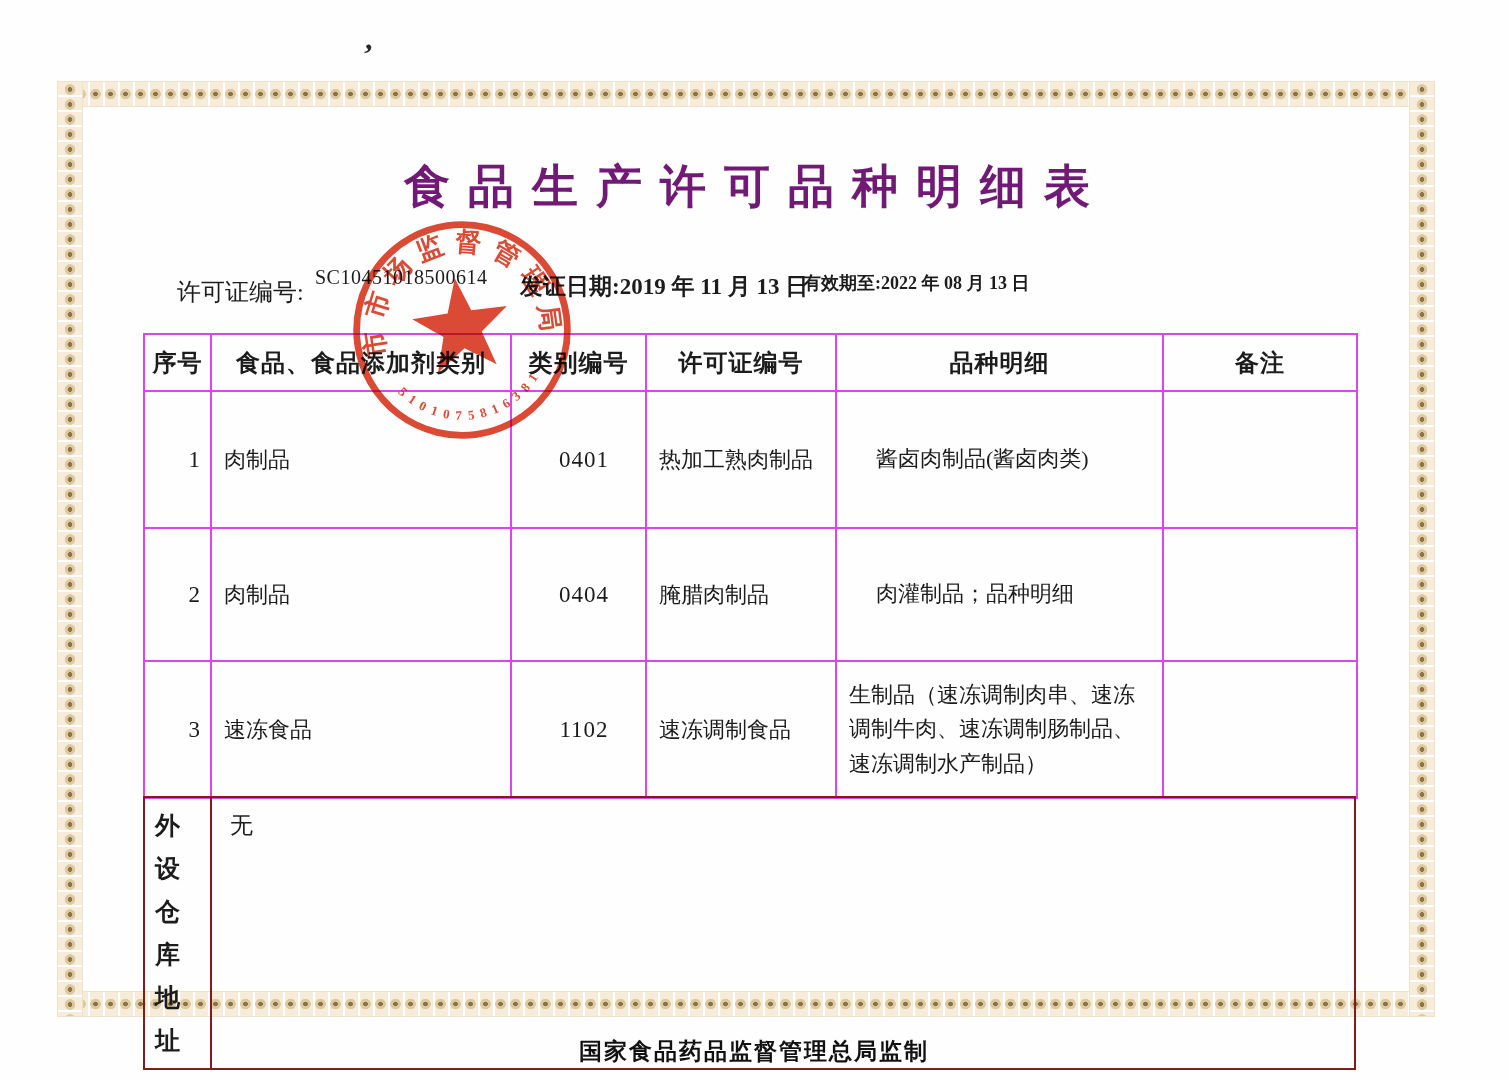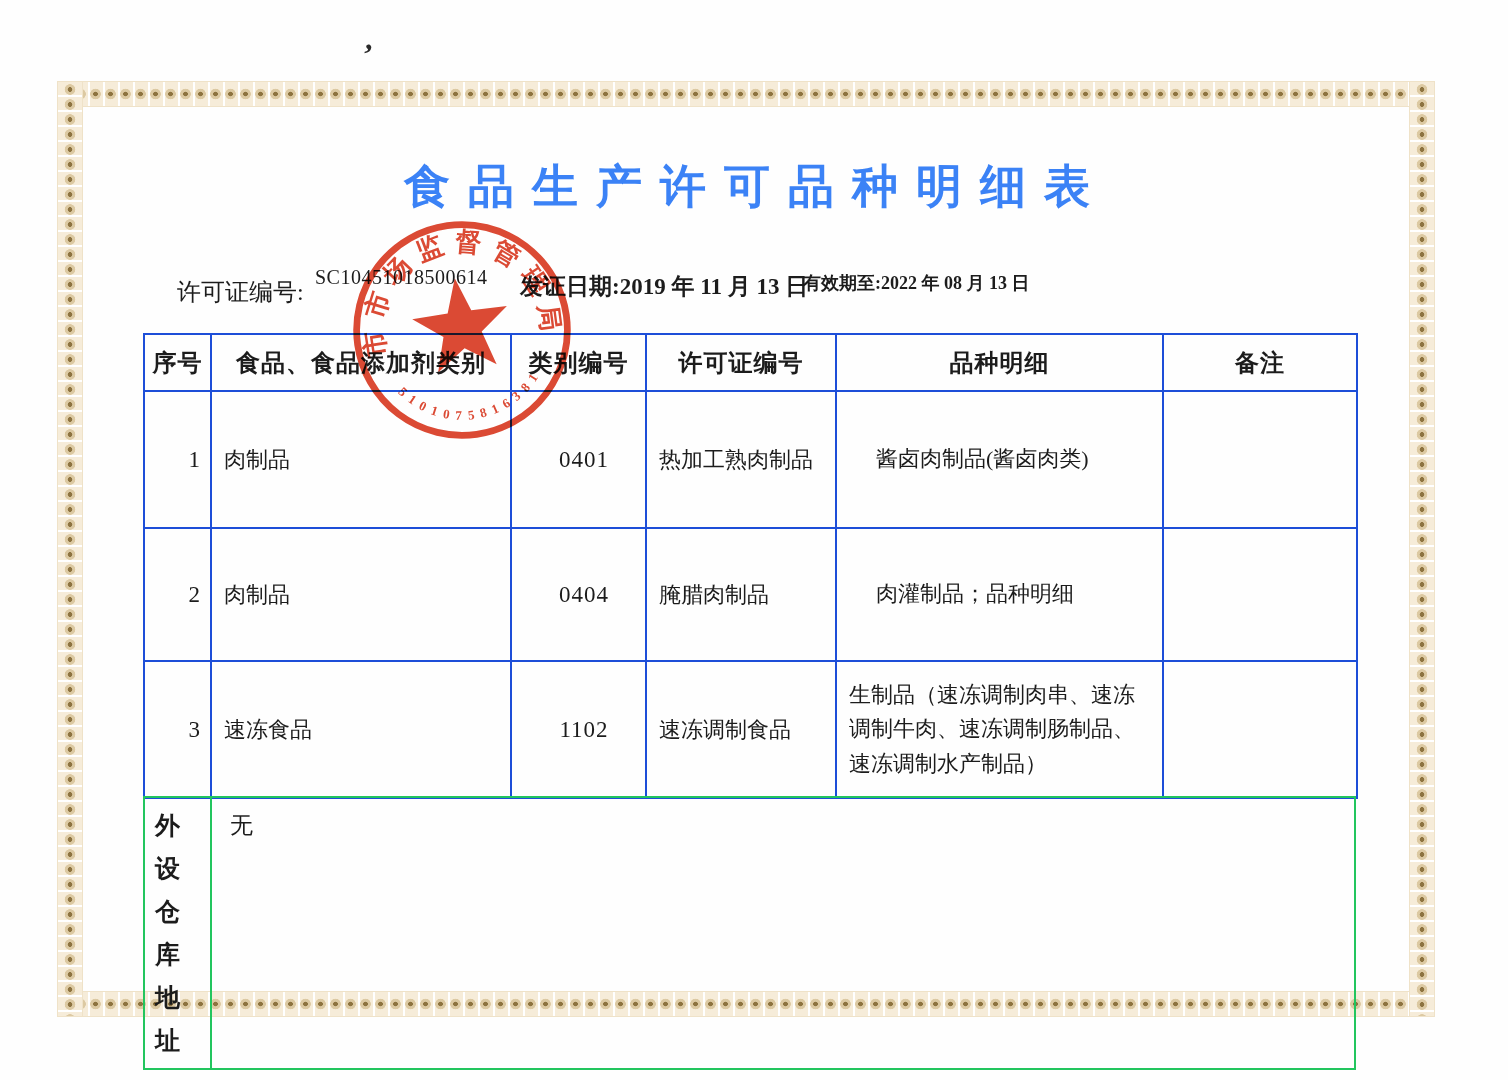--- a/index.html
+++ b/index.html
@@ -30,48 +30,48 @@
   .fr-left{left:58px;top:82px;width:24px;height:934px;}
   .fr-right{left:1410px;top:82px;width:24px;height:934px;}
 
   
   .stray{position:absolute;left:366px;top:22px;font-size:30px;font-weight:bold;color:#2a2a2a;transform:rotate(8deg);}
 
   
   .title{
     position:absolute;left:404px;top:156px;width:700px;margin:0;
     text-align:left;font-size:46px;font-weight:bold;
-    letter-spacing:18px;color:#3b82f6;white-space:nowrap;
+    letter-spacing:18px;color:#701a75;white-space:nowrap;
   }
 
   
   .lic{position:absolute;white-space:nowrap;}
   .lic-label{left:177px;top:276px;font-size:24px;font-weight:normal;}
   .lic-number{left:315px;top:266px;font-size:20px;letter-spacing:.5px;}
   .lic-issue{left:520px;top:271px;font-size:23px;font-weight:bold;}
   .lic-valid{left:803px;top:271px;font-size:18px;font-weight:bold;}
 
   
   table{border-collapse:collapse;table-layout:fixed;}
   .main-table{position:absolute;left:143px;top:333px;width:1213px;}
-  .main-table th,.main-table td{border:2px solid #1d4ed8;overflow:hidden;}
+  .main-table th,.main-table td{border:2px solid #d946ef;overflow:hidden;}
   .main-table th{font-size:24px;font-weight:bold;text-align:center;letter-spacing:1px;padding:0 2px;}
   .main-table td{font-size:22px;vertical-align:middle;}
   .hrow{height:57px;}
   .r1{height:137px;} .r2{height:133px;} .r3{height:137px;}
   td.seq{text-align:right;padding-right:10px;font-size:23px;}
   td.cat,td.code,td.cname{text-align:left;padding-left:12px;}
   td.code{font-size:23px;letter-spacing:1px;text-align:center;}
   td.detail{text-align:left;padding:10px 8px 10px 12px;line-height:1.55;}
   .r1 td.detail,.r2 td.detail{vertical-align:middle;padding-left:39px;}
   .r3 td.detail{vertical-align:middle;}
   td.remark{text-align:center;}
 
   .wh-table{position:absolute;left:143px;top:796px;width:1213px;height:133px;}
-  .wh-table td{border:2px solid #22c55e;}
+  .wh-table td{border:2px solid #7f1d1d;}
   td.wh-label{
     width:63px;font-size:25px;font-weight:bold;line-height:1.72;
     padding:6px 6px 6px 10px;word-break:break-all;vertical-align:middle;text-align:left;
   }
   td.wh-value{font-size:23px;vertical-align:top;text-align:left;padding:12px 10px 0 18px;}
 
   
   .seal{
     position:absolute;left:346px;top:214px;width:232px;height:232px;
     transform:rotate(-8deg);mix-blend-mode:multiply;opacity:.92;
@@ -171,14 +171,15 @@
       <text font-size="27" letter-spacing="2" stroke="none">
         <textPath href="#sealArc" startOffset="6" textLength="288">市市场监督管理局</textPath>
       </text>
       <path id="sealNum" d="M 39.5 166.5 A 93 93 0 0 0 200.5 166.5" fill="none" stroke="none"></path>
       <text font-size="13.5" letter-spacing="3.5" stroke="none">
         <textPath href="#sealNum" startOffset="10" textLength="172">5101075816381</textPath>
       </text>
     </g>
   </svg>
 
+  <div class="footer">国家食品药品监督管理总局监制</div>
 
 </div>
 
 </body></html>

